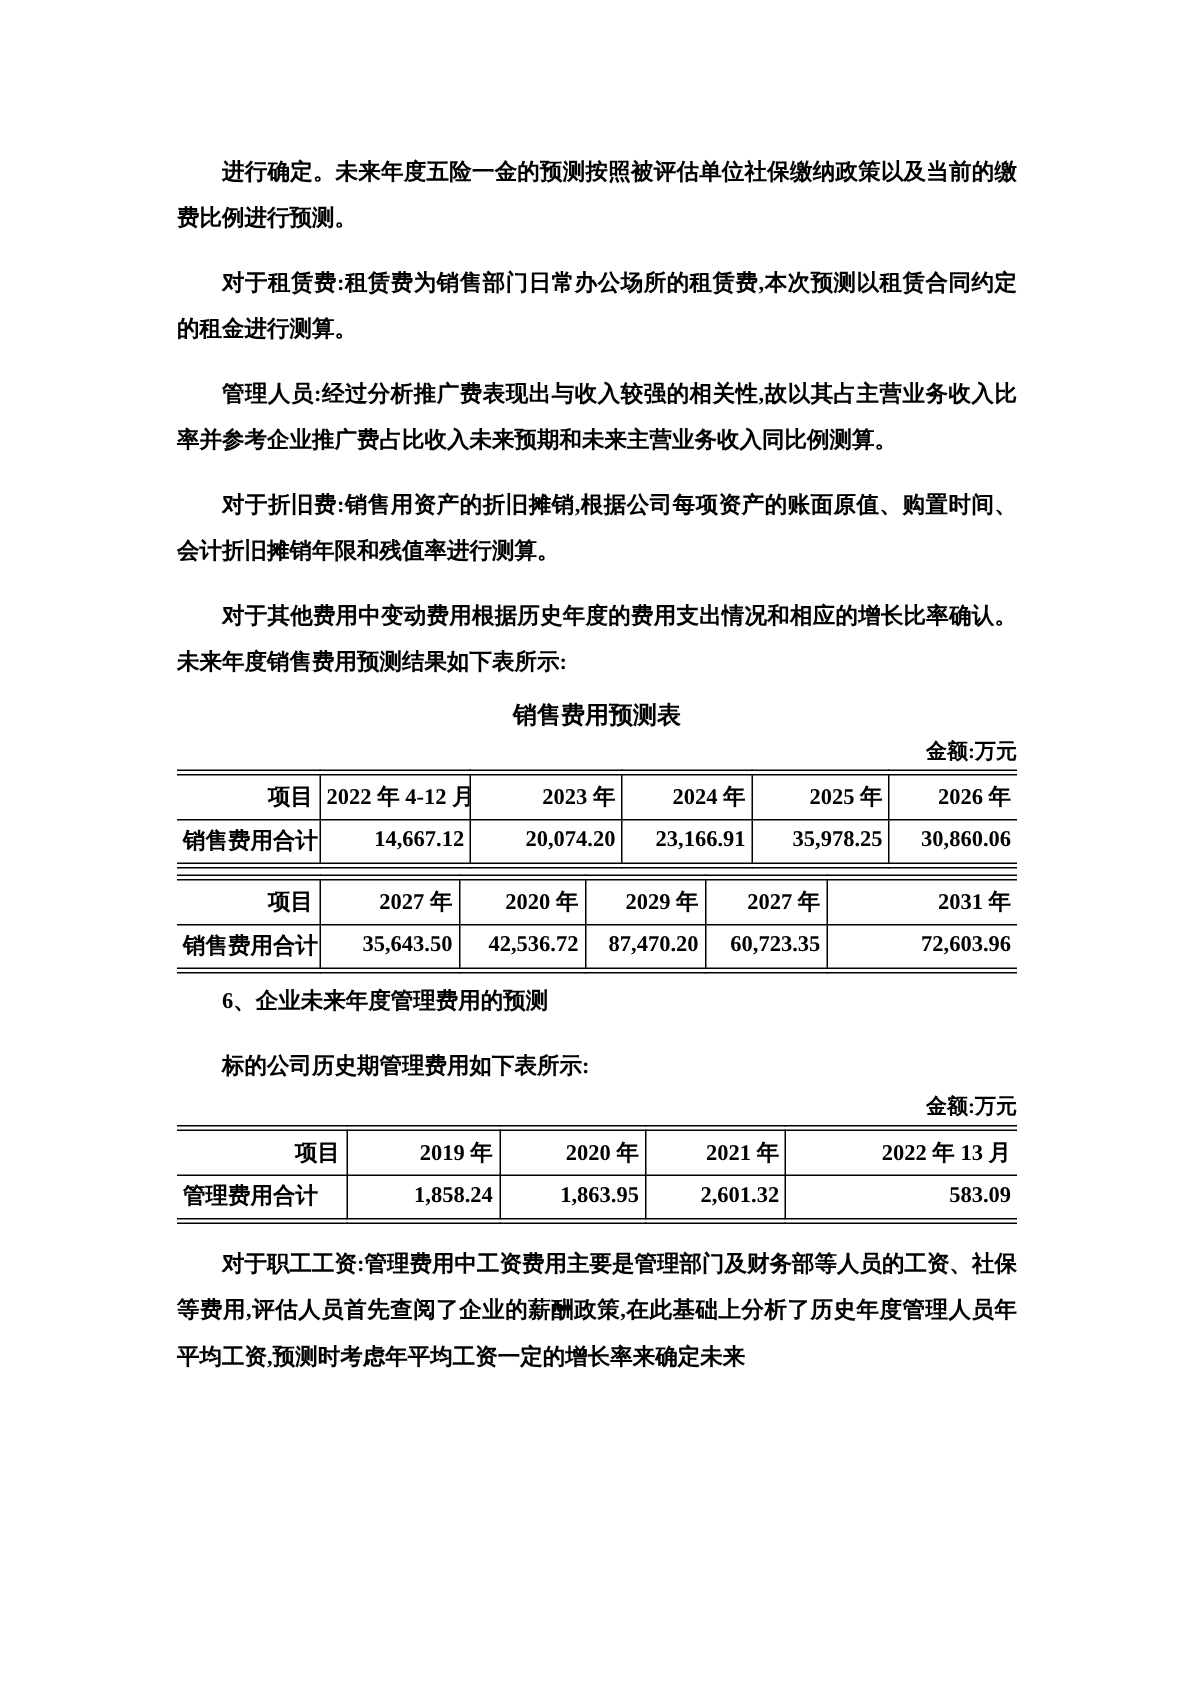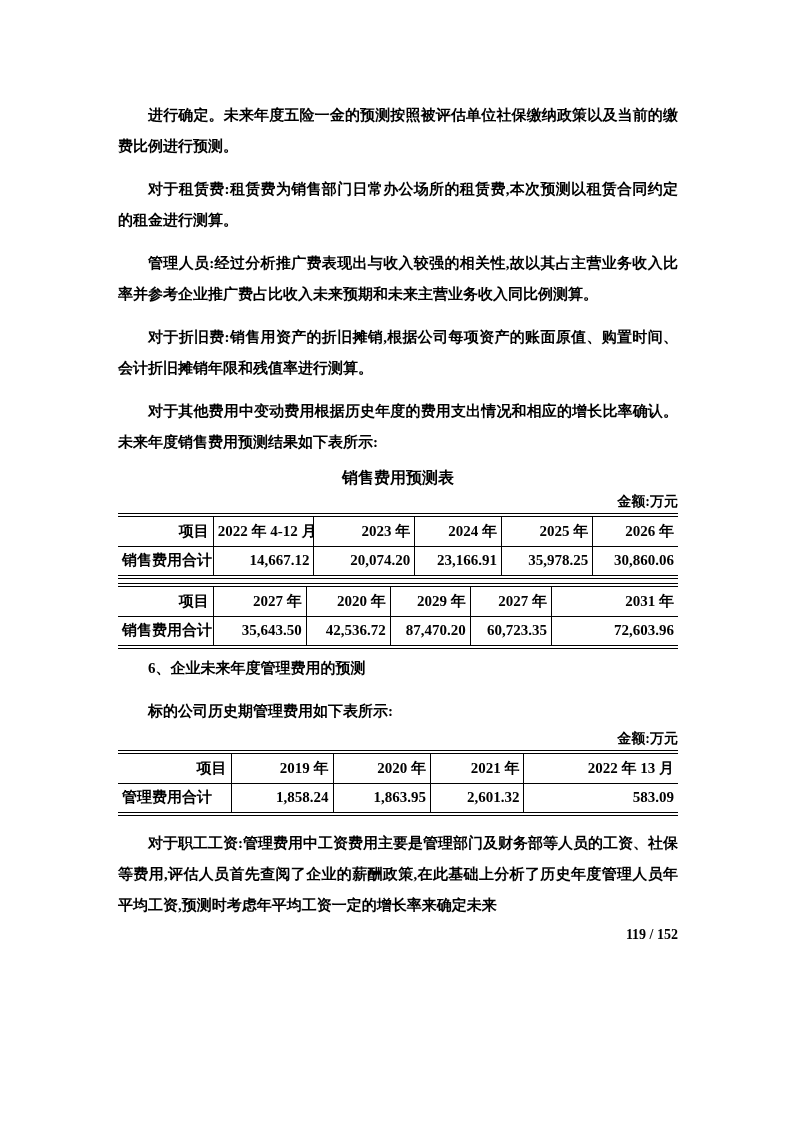--- a/index.html
+++ b/index.html
@@ -190,15 +190,14 @@
         <td class="num">1,858.24</td>
         <td class="num">1,863.95</td>
         <td class="num">2,601.32</td>
         <td class="num">583.09</td>
       </tr>
     </tbody>
   </table>
 
   <p class="para">对于职工工资:管理费用中工资费用主要是管理部门及财务部等人员的工资、社保等费用,评估人员首先查阅了企业的薪酬政策,在此基础上分析了历史年度管理人员年平均工资,预测时考虑年平均工资一定的增长率来确定未来</p>
 
-  <div class="page-num">119 / 152</div>
 
 </div>
 
 </body></html>

